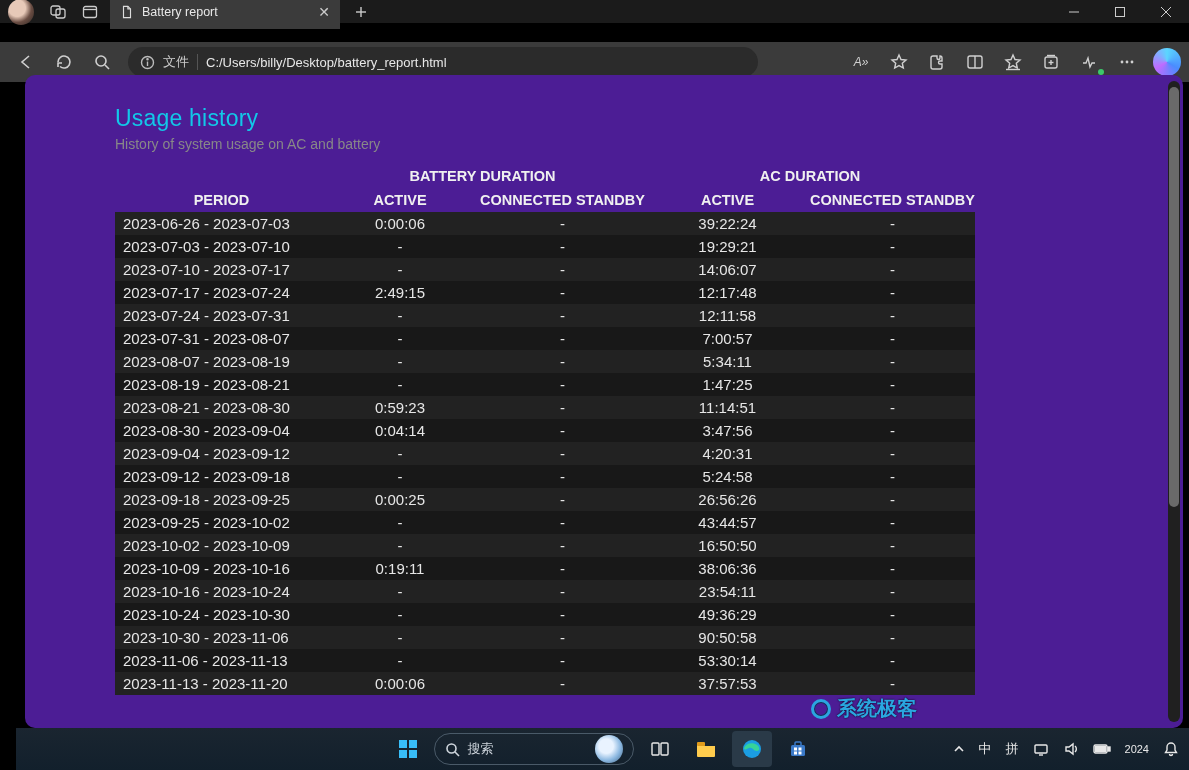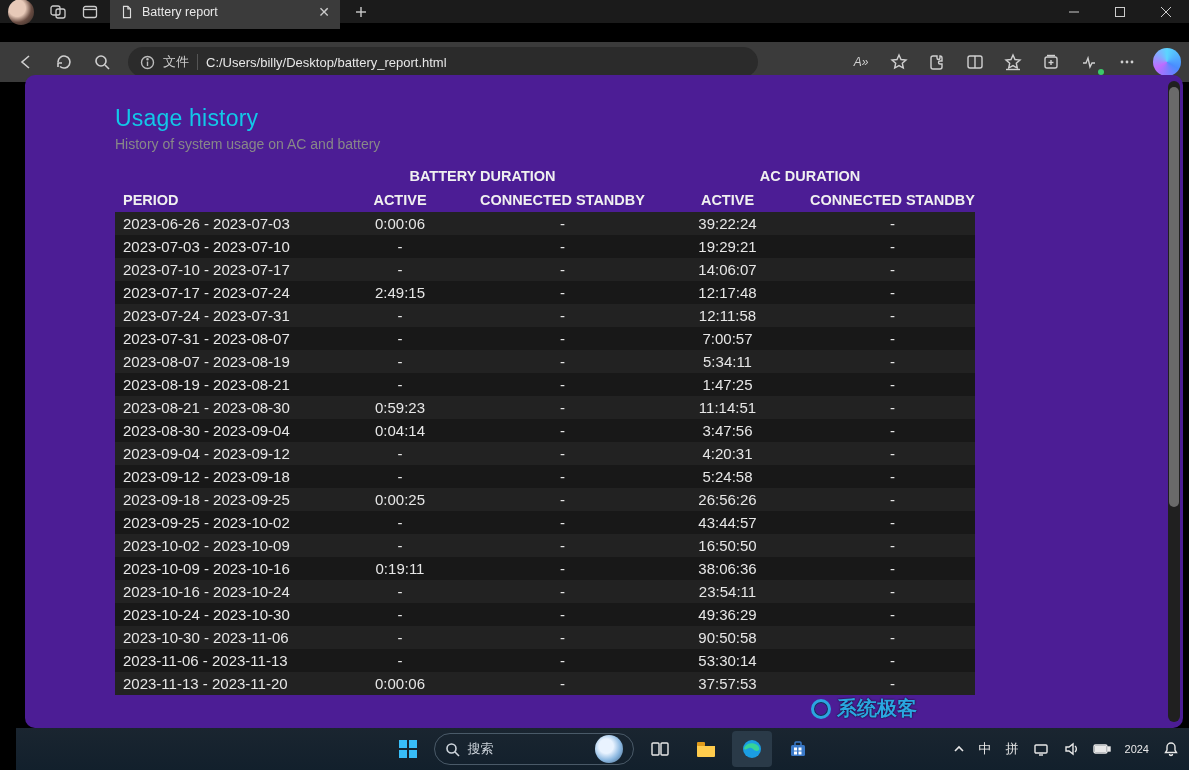--- a/index.html
+++ b/index.html
@@ -111,21 +111,21 @@
   font-size:15px;
   color:#e6e6e6;
 }
 table.usage th {
   font-weight:600;
   text-align:center;
   padding:4px 0;
   color:#f0f0f0;
   font-size:14.5px;
 }
-table.usage th.period-head { text-align:left; padding-left:8px; }
+table.usage th.period-head { text-align:center; padding-left:8px; }
 table.usage td {
   padding:3px 0;
   text-align:center;
 }
 table.usage td.period { text-align:left; padding-left:8px; width:205px; }
 table.usage td.bact, table.usage th.bact { width:160px; }
 table.usage td.bcs, table.usage th.bcs  { width:165px; }
 table.usage td.aact, table.usage th.aact { width:165px; }
 table.usage td.acs, table.usage th.acs  { width:165px; }
 table.usage tbody tr:nth-child(odd) { background:#222; }

